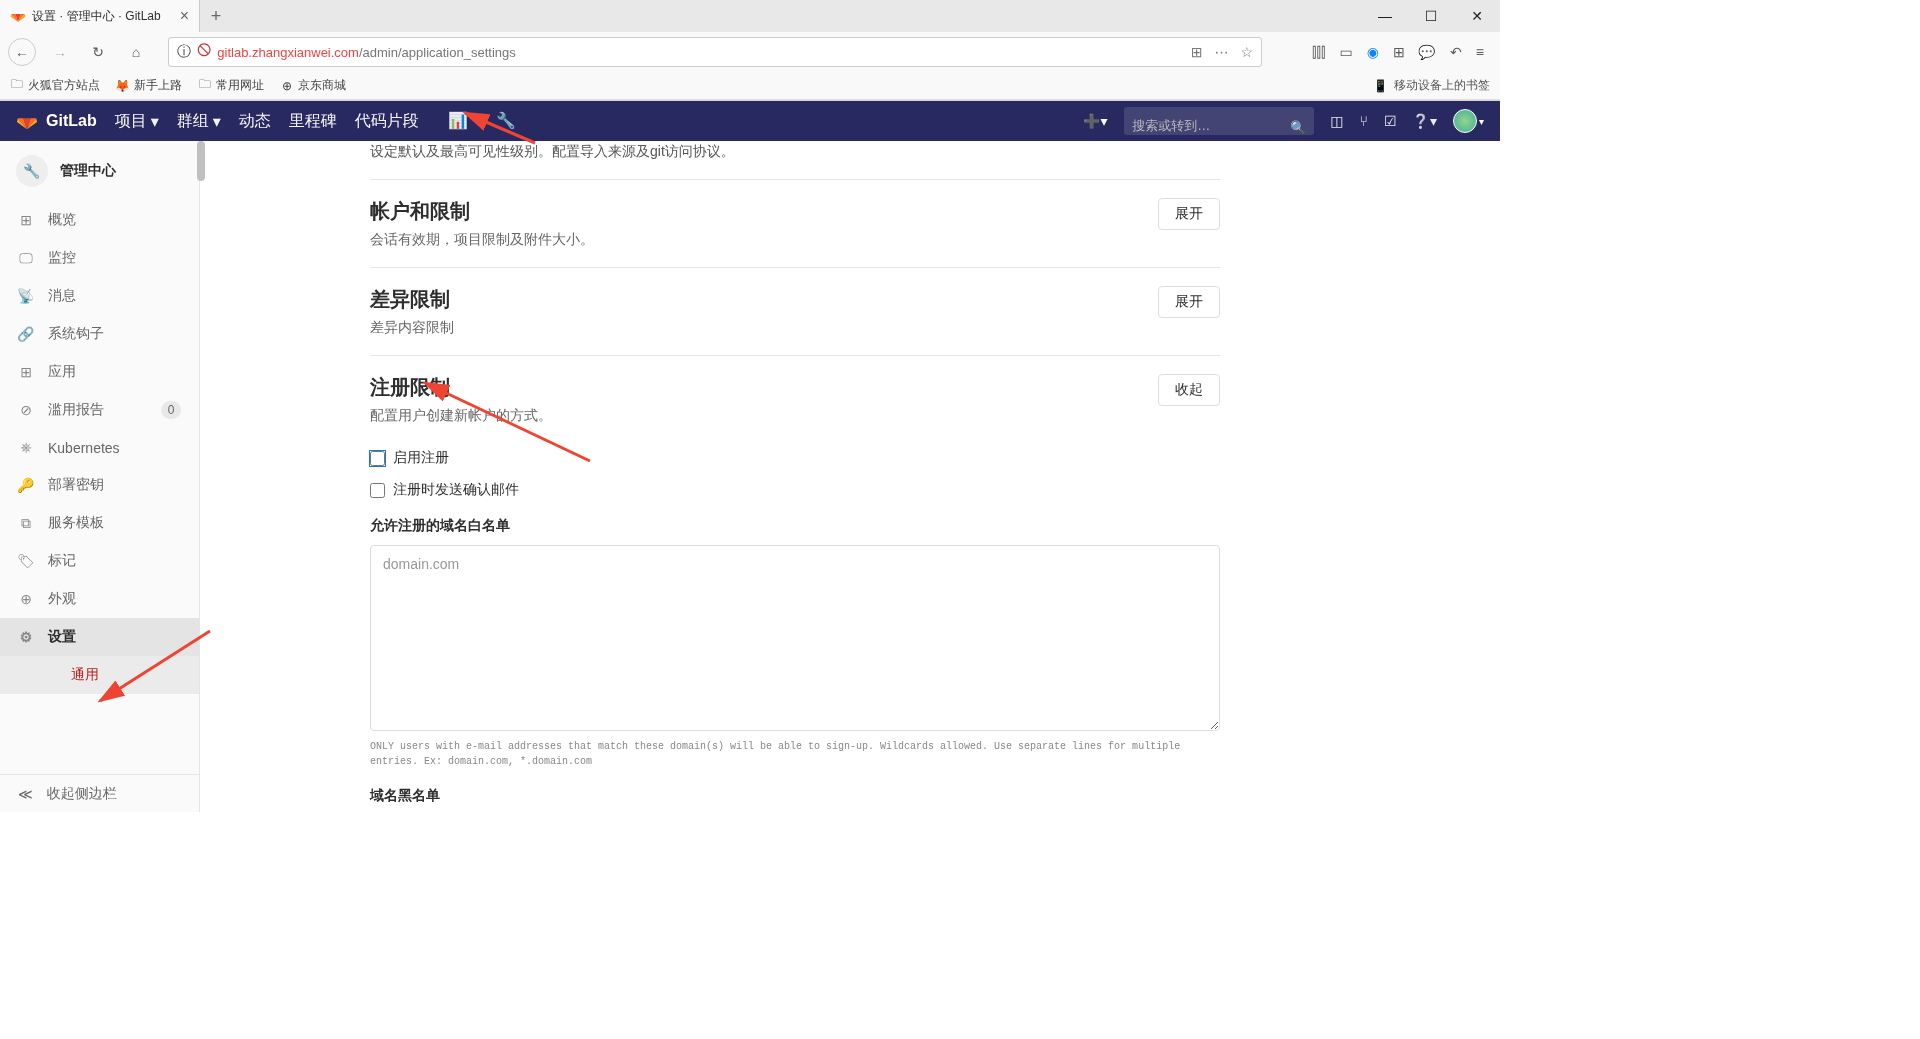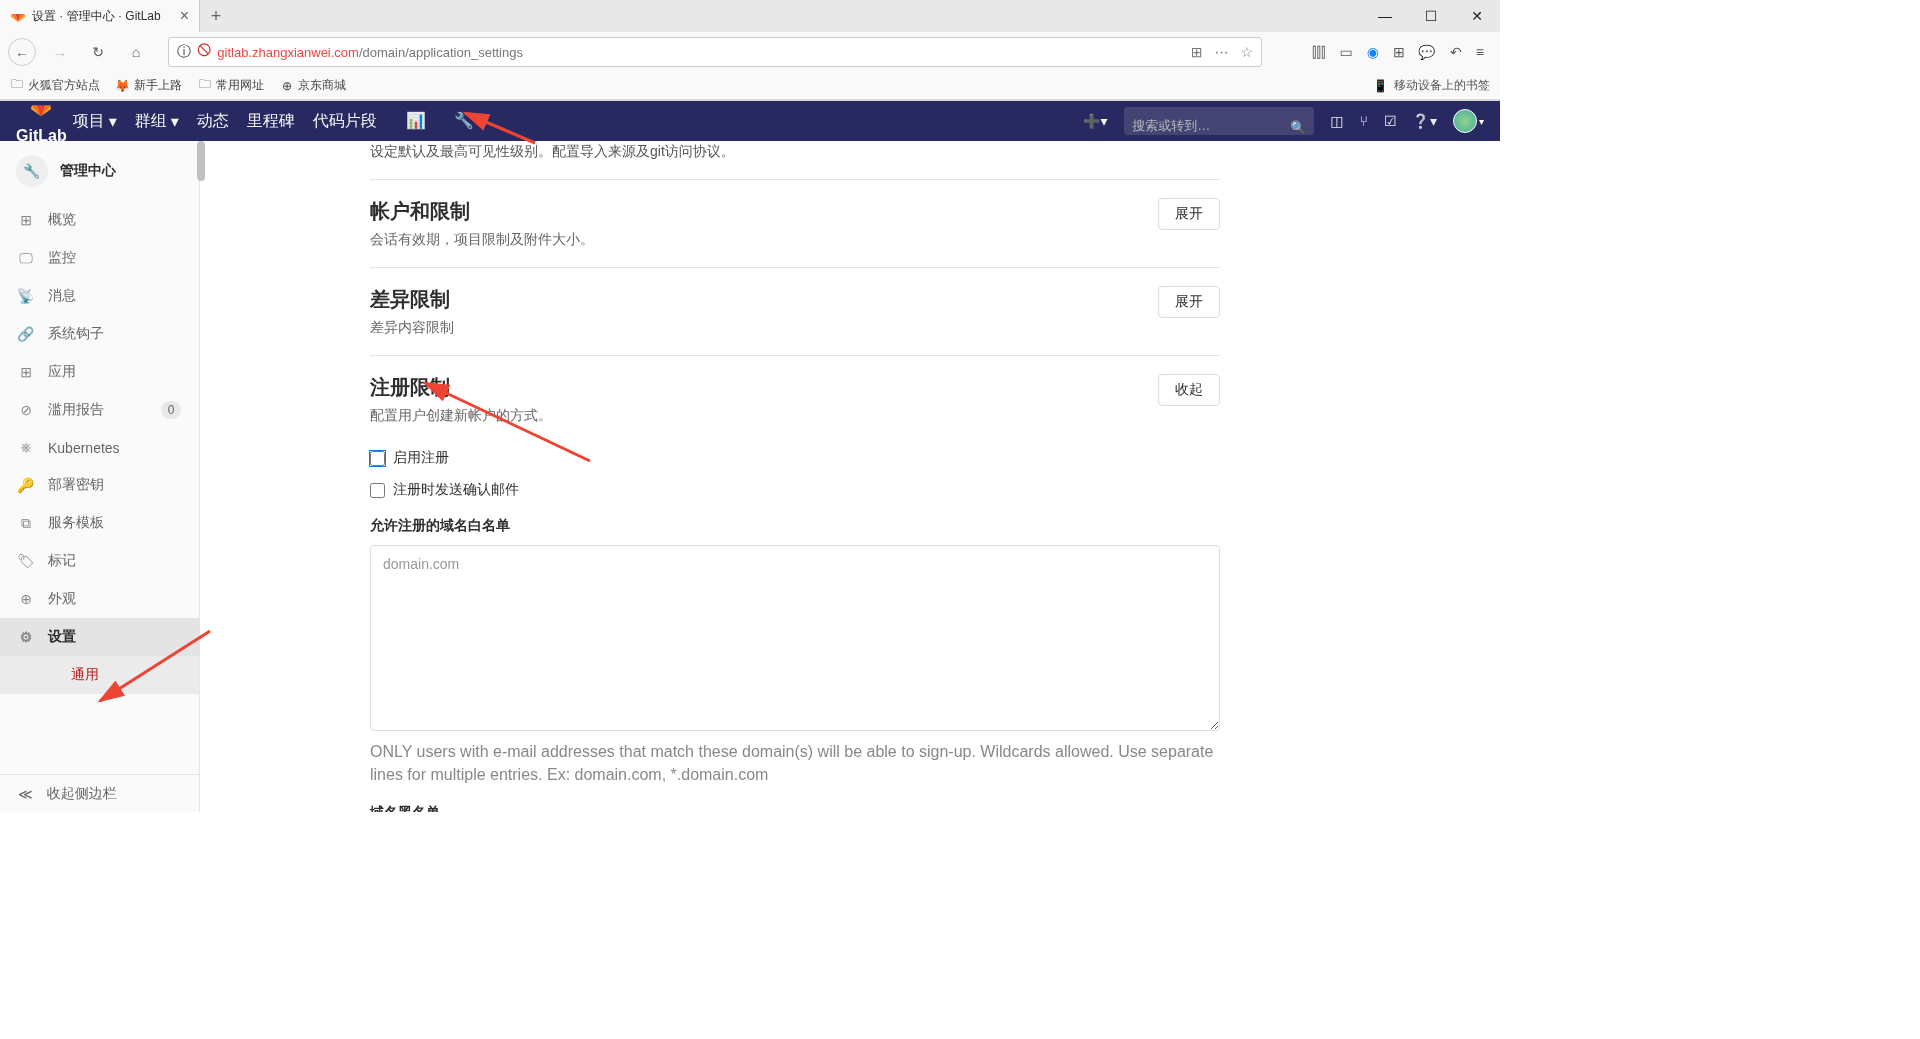--- a/index.html
+++ b/index.html
@@ -25,21 +25,21 @@
     .toolbar-icons { display: flex; gap: 14px; color: #5a5a5a; padding-right: 8px; }
     .toolbar-icons span { cursor: pointer; }
     
     .bookmarks-bar { height: 28px; display: flex; align-items: center; padding: 0 10px; gap: 16px; background: #f9f9f9; font-size: 12px; border-bottom: 1px solid #ddd; }
     .bookmark { display: flex; align-items: center; gap: 4px; color: #444; cursor: pointer; }
     .bm-icon { width: 14px; height: 14px; display: inline-flex; align-items: center; justify-content: center; }
     .bookmarks-right { margin-left: auto; display: flex; align-items: center; gap: 6px; color: #555; }
     
     
     .gitlab-nav { height: 40px; background: #292961; display: flex; align-items: center; padding: 0 16px; color: #fff; }
-    .gitlab-logo { display: flex; align-items: center; gap: 8px; font-weight: 600; font-size: 16px; margin-right: 6px; flex-direction: column; }
+    .gitlab-logo { display: flex; align-items: center; gap: 8px; font-weight: 600; font-size: 16px; margin-right: 18px; }
     .gl-logo-icon { width: 22px; height: 22px; }
     .gl-menu { display: flex; gap: 18px; font-size: 16px; }
     .gl-menu-item { display: flex; align-items: center; gap: 4px; cursor: pointer; opacity: 0.95; }
     .gl-icon-item { width: 18px; cursor: pointer; opacity: 0.9; }
     .gl-right { margin-left: auto; display: flex; align-items: center; gap: 16px; }
     .gl-plus { width: 26px; height: 24px; border-radius: 3px; display: flex; align-items: center; justify-content: center; cursor: pointer; }
     .gl-search { width: 190px; height: 28px; background: rgba(255,255,255,0.12); border-radius: 3px; display: flex; align-items: flex-end; padding: 0 8px; color: #bbb; font-size: 13px; }
     .gl-search-icon { margin-left: auto; }
     .gl-tool { cursor: pointer; opacity: 0.9; }
     .gl-avatar { width: 24px; height: 24px; border-radius: 50%; background: radial-gradient(circle, #8fd68f, #4a9); border: 1px solid #fff; }
@@ -69,21 +69,21 @@
     .section-desc { color: #666; font-size: 14px; }
     .expand-btn { margin-left: auto; padding: 6px 16px; border: 1px solid #ddd; border-radius: 4px; background: #fff; cursor: pointer; font-size: 14px; color: #2e2e2e; white-space: nowrap; }
     
     .form-body { margin-top: 24px; }
     .checkbox-row { display: flex; align-items: center; gap: 8px; margin-bottom: 14px; font-size: 14px; color: #2e2e2e; }
     .checkbox-row input[type=checkbox] { width: 15px; height: 15px; }
     .checkbox-row.hl input[type=checkbox] { outline: 1px solid #1f75cb; }
     .form-label { font-weight: 700; font-size: 14px; margin: 18px 0 10px 0; }
     .textarea { width: 100%; min-height: 186px; border: 1px solid #ddd; border-radius: 4px; padding: 10px 12px; font-size: 14px; font-family: inherit; color: #333; resize: vertical; }
     .textarea::placeholder { color: #999; }
-    .help-text { color: #888; font-size: 16px; margin-top: 6px; line-height: 1.45; }
+    .help-text { color: #888; font-size: 10px; margin-top: 6px; line-height: 1.45; font-family: Liberation Mono, monospace; }
     
     
     .arrow { position: absolute; pointer-events: none; z-index: 100; }
   </style>
 </head>
 <body>
 
 <div class="browser-chrome">
   <div class="tab-strip">
     <div class="tab">
@@ -108,21 +108,21 @@
   </div>
 
   <div class="nav-bar">
     <div class="nav-btn" style="border:1px solid #ccc;border-radius:50%;">←</div>
     <div class="nav-btn disabled">→</div>
     <div class="nav-btn">↻</div>
     <div class="nav-btn">⌂</div>
     <div class="url-bar">
       <span>ⓘ</span>
       <span style="color:#c33;">🛇</span>
-      <span class="url-text"><span class="dark">gitlab.zhangxianwei.com</span><span>/domain/application_settings</span></span>
+      <span class="url-text"><span class="dark">gitlab.zhangxianwei.com</span><span>/admin/application_settings</span></span>
       <div class="url-icons">
         <span>⊞</span>
         <span>⋯</span>
         <span>☆</span>
       </div>
     </div>
     <div class="toolbar-icons">
       <span>⫿⫿⫿</span>
       <span>▭</span>
       <span style="color:#0a84ff;">◉</span>

